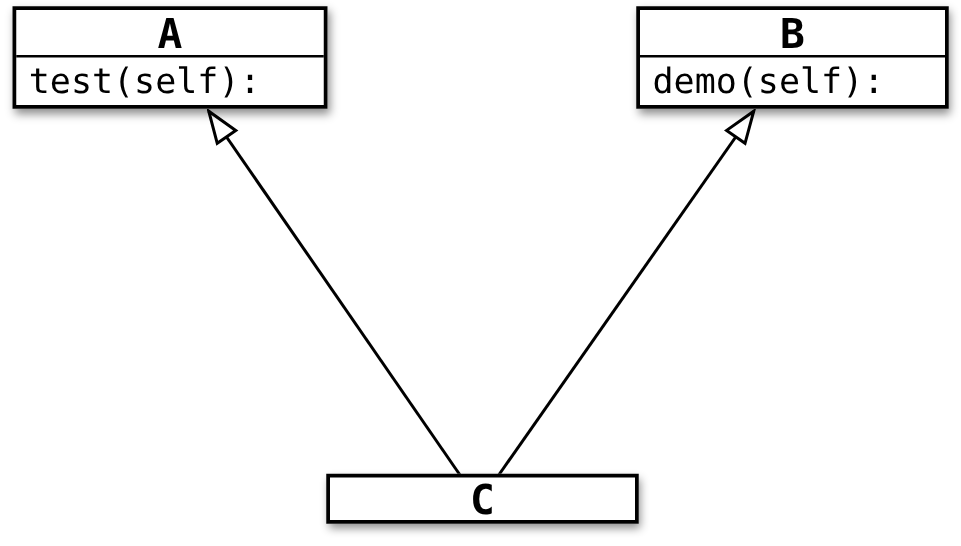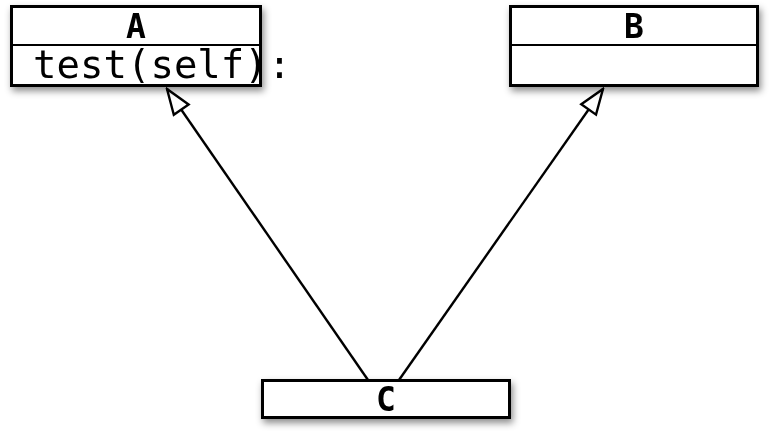--- a/index.html
+++ b/index.html
@@ -40,22 +40,22 @@
     font-weight: bold;
     font-size: 33px;
     letter-spacing: 0;
   }
   .with-divider {
     border-bottom: 2px solid #000000;
   }
   .class-member {
     height: 38px;
     line-height: 38px;
-    font-size: 39px;
-    padding-left: 20px;
+    font-size: 28px;
+    padding-left: 10px;
     white-space: nowrap;
   }
   .box-c .class-title {
     height: 34px;
     line-height: 35px;
   }
 </style>
 </head>
 <body>
 
@@ -71,19 +71,20 @@
     <line x1="399" y1="380" x2="603" y2="89" stroke="#000000" stroke-width="2.4" marker-end="url(#hollowTri)"></line>
   </svg>
 
   <div class="class-box box-a">
     <div class="class-title with-divider">A</div>
     <div class="class-member">test(self):</div>
   </div>
 
   <div class="class-box box-b">
     <div class="class-title with-divider">B</div>
+    <div class="class-member">demo(self):</div>
   </div>
 
   <div class="class-box box-c">
     <div class="class-title">C</div>
   </div>
 
 </div>
 
 </body></html>

